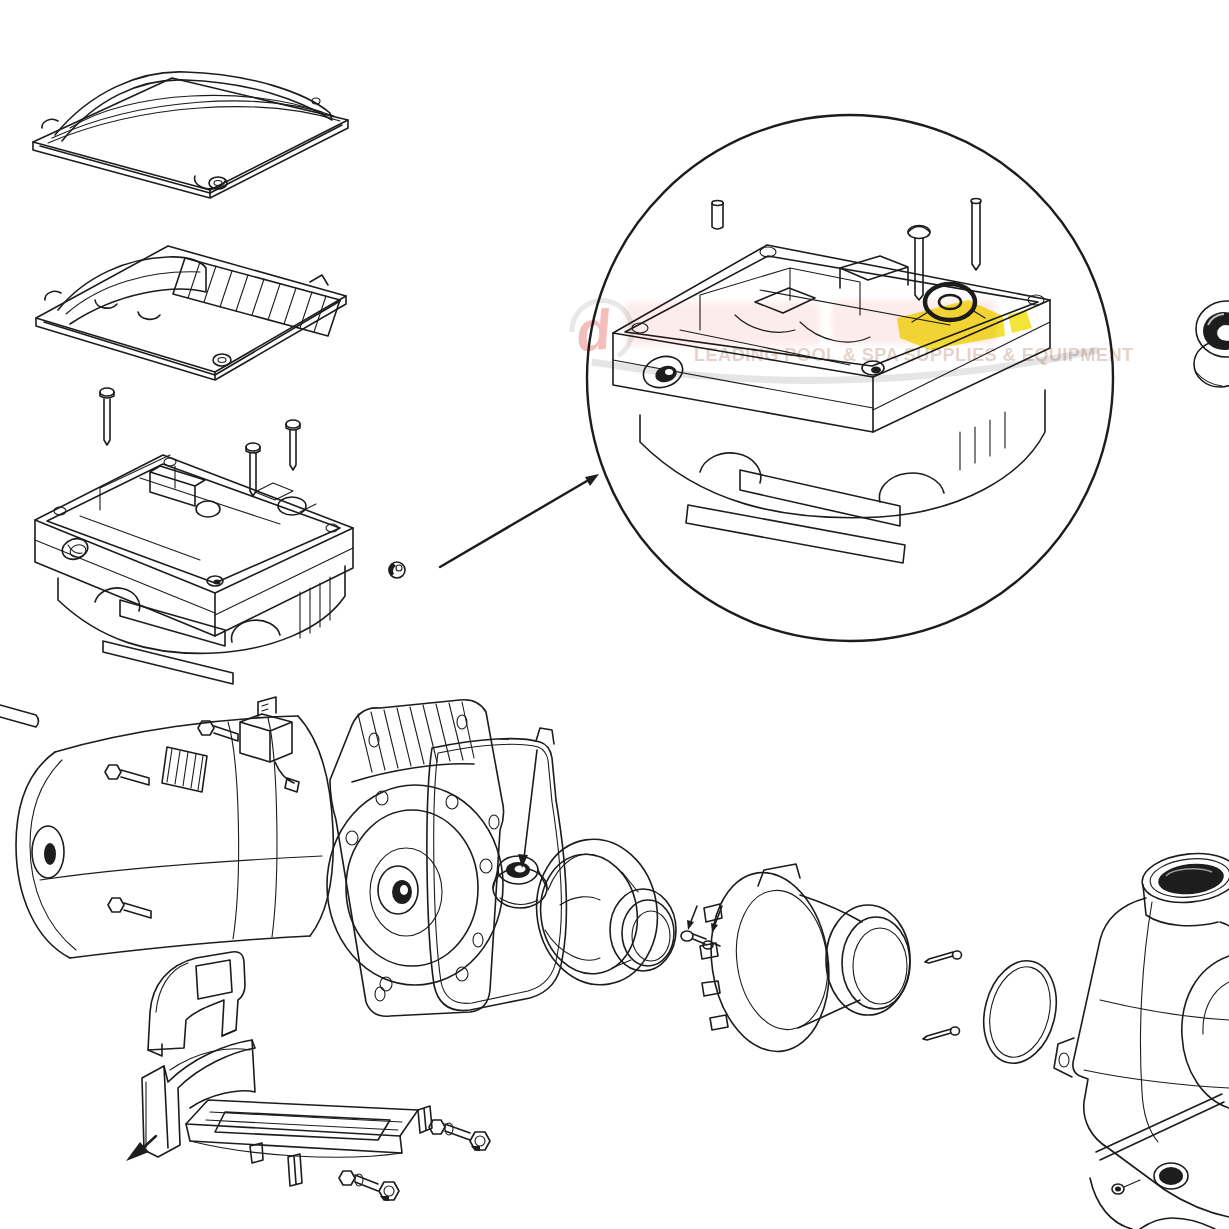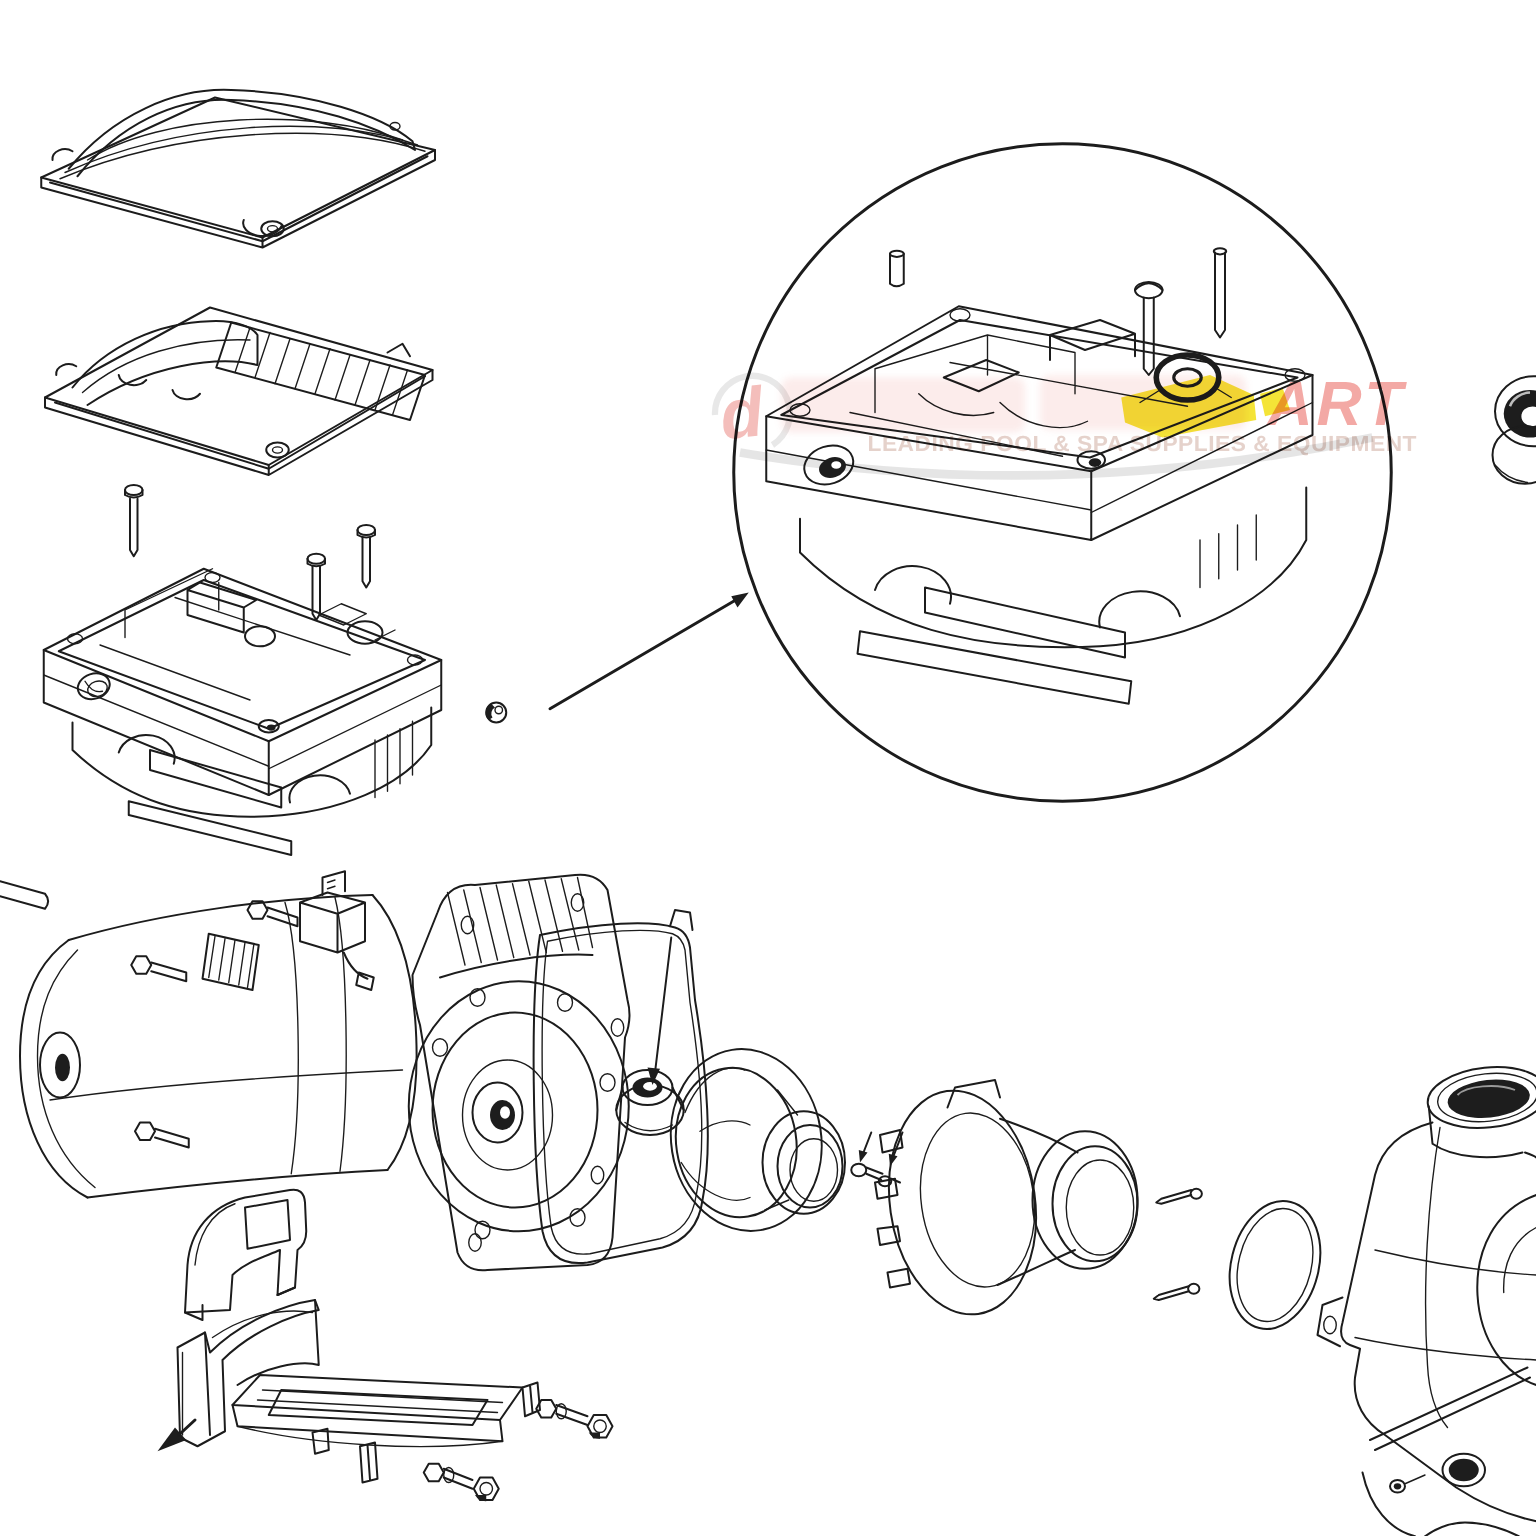--- a/index.html
+++ b/index.html
@@ -423,16 +423,15 @@
   <g>
     <polygon class="dark" points="126,1161 140,1142 149,1152"></polygon>
     <path class="ln2" d="M143,1148 L156,1136"></path>
   </g>
 
 </svg>
 
 <div class="wm wm-glyph">d</div>
 <div class="wm wm-ghost" style="left:625px;top:302px;width:195px;height:44px;"></div>
 <div class="wm wm-ghost" style="left:832px;top:300px;width:165px;height:44px;"></div>
-<div class="wm wm-art">ART</div>
 <div class="wm wm-tag">LEADING POOL &amp; SPA SUPPLIES &amp; EQUIPMENT</div>
 
 </div>
 
 </body></html>

